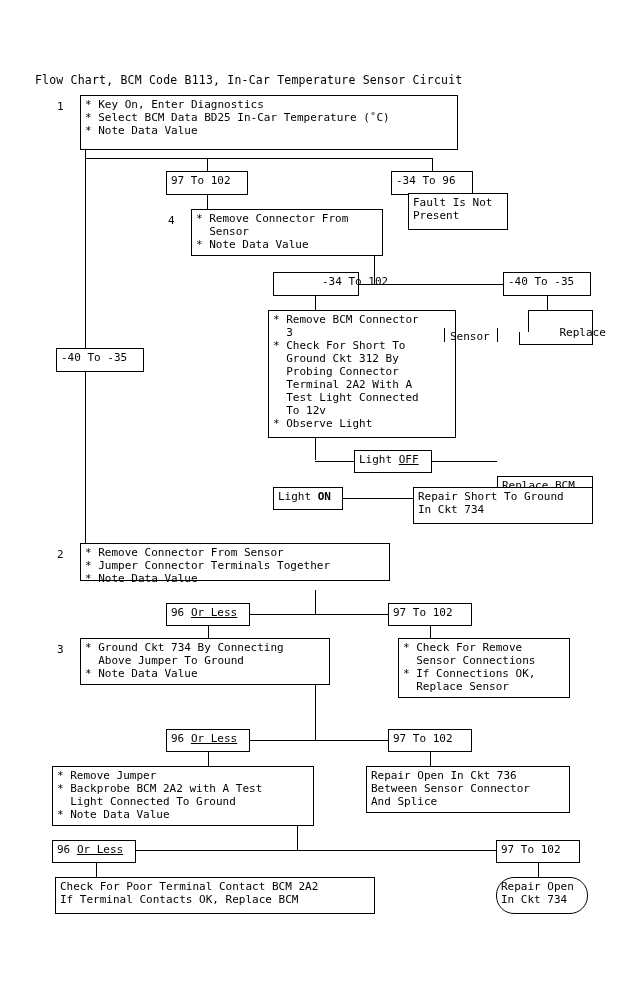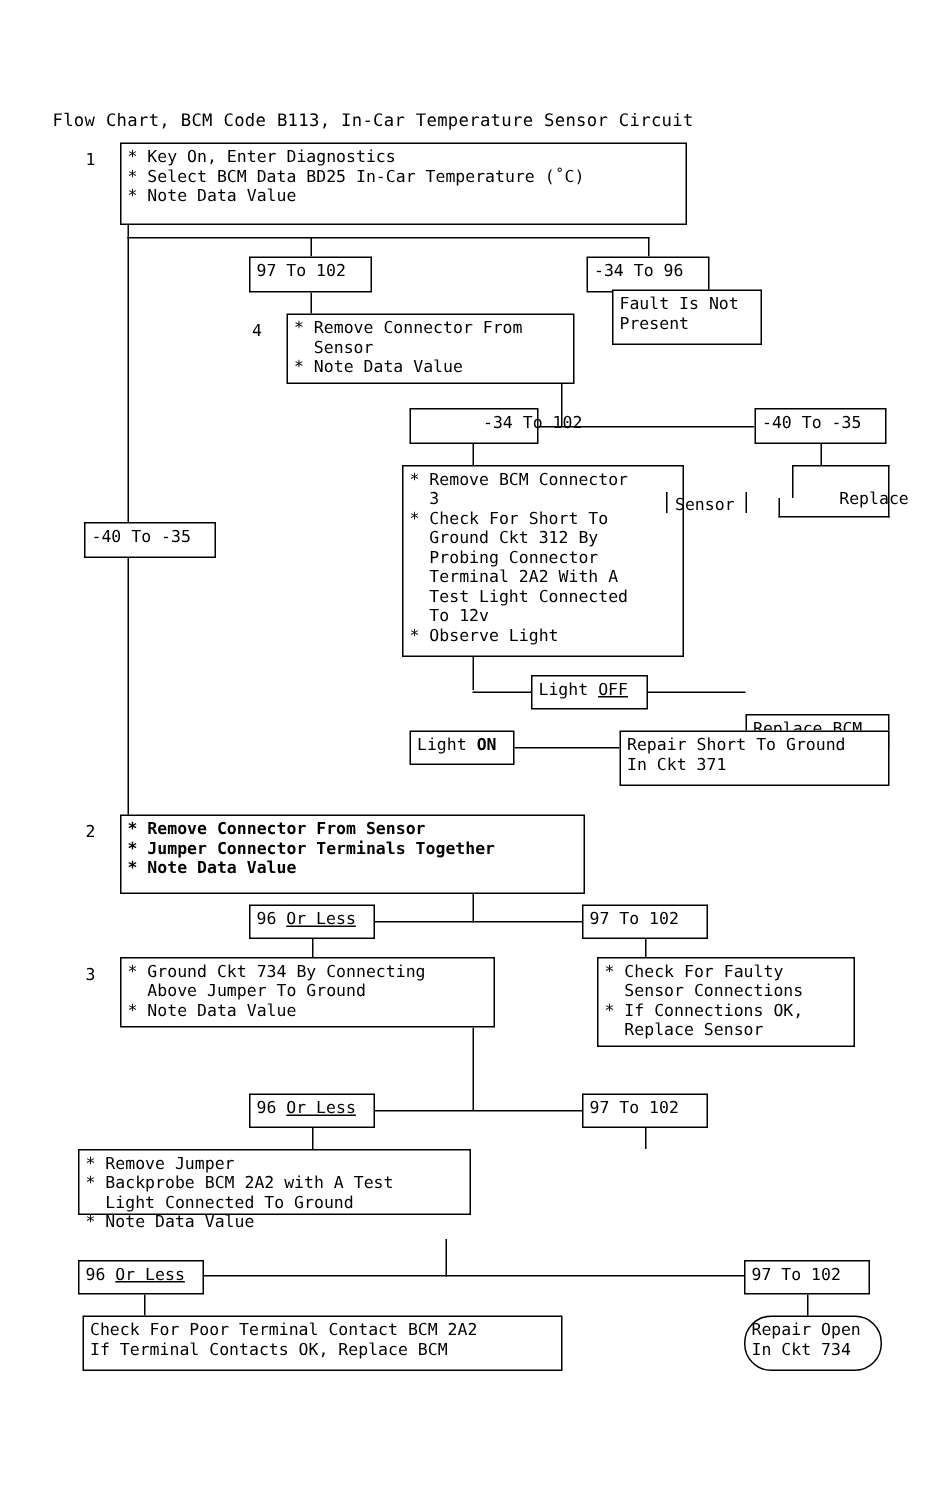--- a/index.html
+++ b/index.html
@@ -124,61 +124,64 @@
   <div class="ln vl" style="left:315px; top:438px; height:22px;"></div>
 
   <div class="ln hl" style="left:315px; top:461px; width:39px;"></div>
   <div class="box" style="left:354px; top:450px; width:78px; height:23px;"><span>Light </span><u>OFF</u></div>
   <div class="ln hl" style="left:432px; top:461px; width:65px;"></div>
   <div class="box" style="left:497px; top:476px; width:96px; height:23px;">Replace BCM</div>
 
   <div class="box" style="left:273px; top:487px; width:70px; height:23px;"><span>Light </span><b>ON</b></div>
   <div class="ln hl" style="left:343px; top:498px; width:70px;"></div>
   <div class="box" style="left:413px; top:487px; width:180px; height:37px;">Repair Short To Ground
-In Ckt 371</div>
+In Ckt 734</div>
 
   <div class="box" style="left:56px; top:348px; width:88px; height:24px;">-40 To -35</div>
 
   <div class="step-num" style="left:57px; top:548px;">2</div>
-  <div class="box" style="left:80px; top:543px; width:310px; height:53px;font-weight:bold;">* Remove Connector From Sensor
+  <div class="box" style="left:80px; top:543px; width:310px; height:38px;">* Remove Connector From Sensor
 * Jumper Connector Terminals Together
 * Note Data Value</div>
 
   <div class="ln vl" style="left:315px; top:590px; height:25px;"></div>
   <div class="ln hl" style="left:208px; top:614px; width:180px;"></div>
 
   <div class="box" style="left:166px; top:603px; width:84px; height:23px;"><span>96 </span><u>Or Less</u></div>
   <div class="box" style="left:388px; top:603px; width:84px; height:23px;">97 To 102</div>
 
   <div class="ln vl" style="left:208px; top:626px; height:12px;"></div>
   <div class="ln vl" style="left:430px; top:626px; height:12px;"></div>
 
   <div class="step-num" style="left:57px; top:643px;">3</div>
   <div class="box" style="left:80px; top:638px; width:250px; height:47px;">* Ground Ckt 734 By Connecting
   Above Jumper To Ground
 * Note Data Value</div>
 
-  <div class="box" style="left:398px; top:638px; width:172px; height:60px;">* Check For Faulty
+  <div class="box" style="left:398px; top:638px; width:172px; height:60px;">* Check For Remove
   Sensor Connections
 * If Connections OK,
   Replace Sensor</div>
 
   <div class="ln vl" style="left:315px; top:685px; height:55px;"></div>
   <div class="ln hl" style="left:208px; top:740px; width:222px;"></div>
 
   <div class="box" style="left:166px; top:729px; width:84px; height:23px;"><span>96 </span><u>Or Less</u></div>
   <div class="box" style="left:388px; top:729px; width:84px; height:23px;">97 To 102</div>
 
   <div class="ln vl" style="left:208px; top:752px; height:14px;"></div>
   <div class="ln vl" style="left:430px; top:752px; height:14px;"></div>
 
-  <div class="box" style="left:52px; top:766px; width:262px; height:44px;">* Remove Jumper
+  <div class="box" style="left:52px; top:766px; width:262px; height:60px;">* Remove Jumper
 * Backprobe BCM 2A2 with A Test
   Light Connected To Ground
 * Note Data Value</div>
+  <div class="box" style="left:366px; top:766px; width:204px; height:47px;">Repair Open In Ckt 736
+Between Sensor Connector
+And Splice</div>
 
   <div class="ln vl" style="left:297px; top:826px; height:25px;"></div>
   <div class="ln hl" style="left:96px; top:850px; width:400px;"></div>
 
   <div class="box" style="left:52px; top:840px; width:84px; height:23px;"><span>96 </span><u>Or Less</u></div>
   <div class="box" style="left:496px; top:840px; width:84px; height:23px;">97 To 102</div>
 
   <div class="ln vl" style="left:96px; top:863px; height:14px;"></div>
   <div class="ln vl" style="left:538px; top:863px; height:14px;"></div>
 

